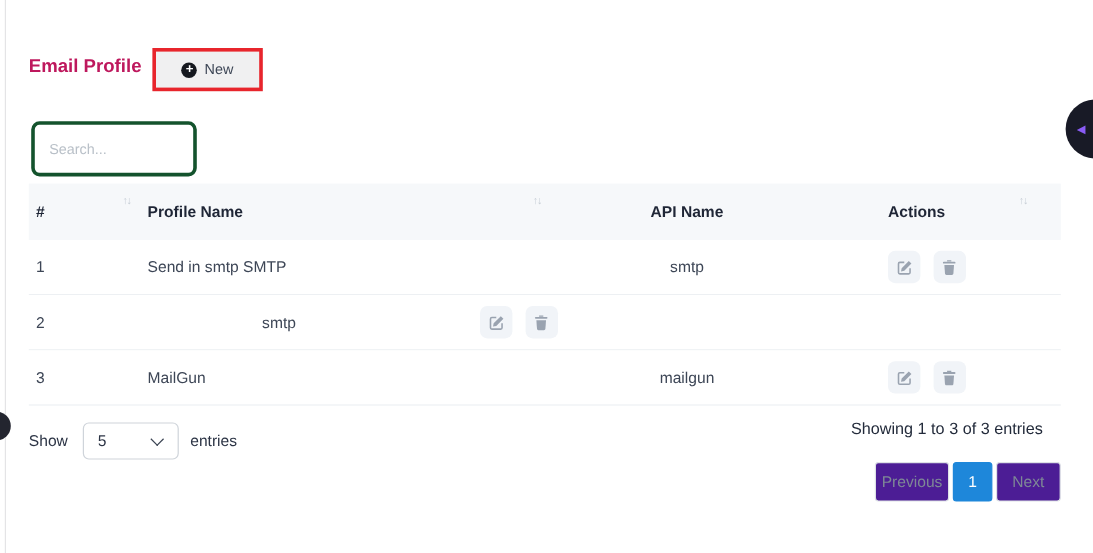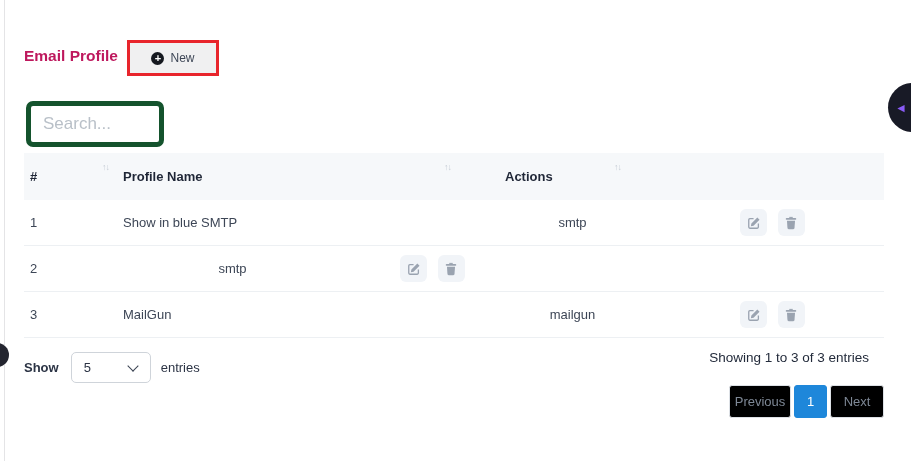--- a/index.html
+++ b/index.html
@@ -25,21 +25,21 @@
     display:flex;align-items:center;gap:6px;border:none;background:transparent;
     font-family:"Liberation Sans", sans-serif;font-size:12px;color:#3d4656;cursor:pointer;padding:0;
   }
   .plus-circle{
     width:13px;height:13px;border-radius:50%;background:#15181f;color:#fff;
     font-size:11px;line-height:13px;font-weight:700;text-align:center;display:inline-block;
   }
 
   .search-input{
     position:absolute;left:26px;top:101px;width:138px;height:46px;box-sizing:border-box;
-    border:5px solid #14532d;border-radius:7px;padding:0 12px;font-size:17px;
+    border:3px solid #14532d;border-radius:7px;padding:0 12px;font-size:12px;
     font-family:"Liberation Sans", sans-serif;color:#3d4656;outline:none;
   }
   .search-input::placeholder{color:#b9c0c8;}
 
   .tbl{position:absolute;left:24px;top:153px;width:860px;}
   .t-head{display:flex;height:47px;background:#f6f8fa;align-items:center;}
   .t-row{display:flex;height:45px;align-items:center;border-bottom:1px solid #edf0f3;background:#fff;}
   .c1{width:91px;box-sizing:border-box;padding-left:6px;}
   .c2{width:340px;box-sizing:border-box;padding-left:8px;}
   .c3{width:235px;box-sizing:border-box;text-align:center;}
@@ -53,37 +53,37 @@
   .cell{font-size:13px;color:#3d4656;}
 
   .action-btn{
     width:27px;height:27px;border:none;border-radius:6px;background:#f1f4f8;
     display:inline-flex;align-items:center;justify-content:center;cursor:pointer;
     margin-right:7px;color:#9aa3b0;padding:0;
   }
   .action-btn svg{display:block;}
 
   .footer-show{position:absolute;left:24px;top:352px;height:30px;display:flex;align-items:center;font-size:13px;color:#2c3445;}
-  .show-label{margin-right:12px;font-weight:bold;}
+  .show-label{margin-right:12px;}
   .select-wrap{position:relative;margin-right:10px;}
   .page-size{
     -webkit-appearance:none;appearance:none;width:80px;height:31px;border:1px solid #cfd4da;border-radius:5px;
     background:#fff;font-family:"Liberation Sans", sans-serif;font-size:13px;color:#2c3445;padding:0 0 0 12px;outline:none;
   }
   .chevron-down{
     position:absolute;right:14px;top:10px;width:7px;height:7px;pointer-events:none;
     border-right:1.6px solid #3a4352;border-bottom:1.6px solid #3a4352;transform:rotate(45deg);
   }
   .entries-label{}
 
   .showing-text{position:absolute;right:42px;top:350px;font-size:13.5px;color:#232b3b;}
 
   .pagination{position:absolute;right:27px;top:385px;display:flex;gap:3px;}
   .page-btn{
-    height:33px;box-sizing:border-box;border:1px solid #dde1e6;background:#000000;border-radius:3px;
+    height:33px;box-sizing:border-box;border:1px solid #dde1e6;background:#4c1d95;border-radius:3px;
     font-family:"Liberation Sans", sans-serif;font-size:13px;color:#7e8896;cursor:pointer;
     display:flex;align-items:center;justify-content:center;
   }
   .btn-prev{width:62px;} .btn-next{width:54px;}
   .page-btn.active{width:33px;background:#1e87da;border-color:#1e87da;color:#fff;}
 </style>
 </head>
 <body>
 
 <div class="page">
@@ -109,29 +109,32 @@
   <div class="tbl">
     <div class="t-head">
       <div class="th c1">
         <span>#</span>
         <span class="sort-icon si-1">↑↓</span>
       </div>
       <div class="th c2">
         <span>Profile Name</span>
         <span class="sort-icon si-2">↑↓</span>
       </div>
+      <div class="th c3">
+        <span>API Name</span>
+      </div>
       <div class="th c4">
         <span>Actions</span>
         <span class="sort-icon si-4">↑↓</span>
       </div>
     </div>
 
     <div class="t-row">
       <div class="cell c1">1</div>
-      <div class="cell c2">Show in blue SMTP</div>
+      <div class="cell c2">Send in smtp SMTP</div>
       <div class="cell c3">smtp</div>
       <div class="cell c4">
         <button class="action-btn">
           <svg width="14" height="14" viewBox="0 0 16 16">
             <path fill="none" stroke="#9aa3b0" stroke-width="1.5" d="M13 8.5v4.2c0 .7-.6 1.3-1.3 1.3H3.3c-.7 0-1.3-.6-1.3-1.3V4.3C2 3.6 2.6 3 3.3 3h4.2"></path>
             <path fill="#9aa3b0" d="M11.8 1.7l2.5 2.5-6.8 6.8-3.1.6.6-3.1 6.8-6.8z"></path>
           </svg>
         </button>
         <button class="action-btn">
           <svg width="14" height="14" viewBox="0 0 16 16" fill="#9aa3b0">

